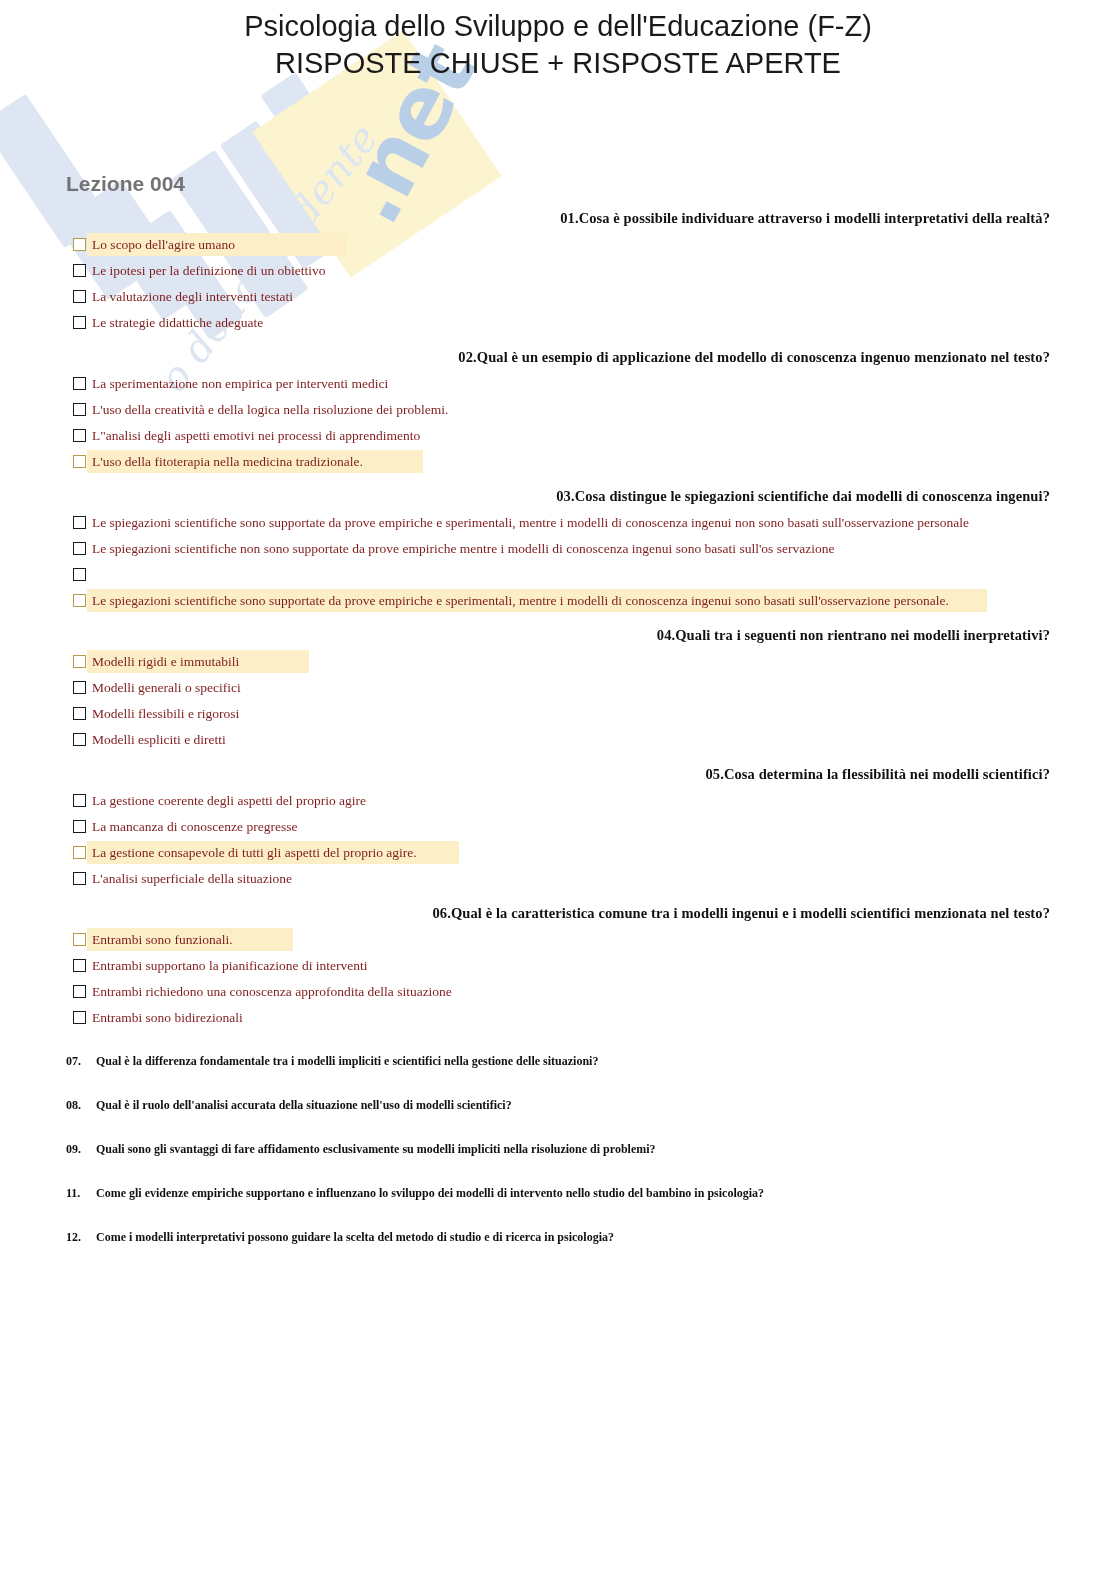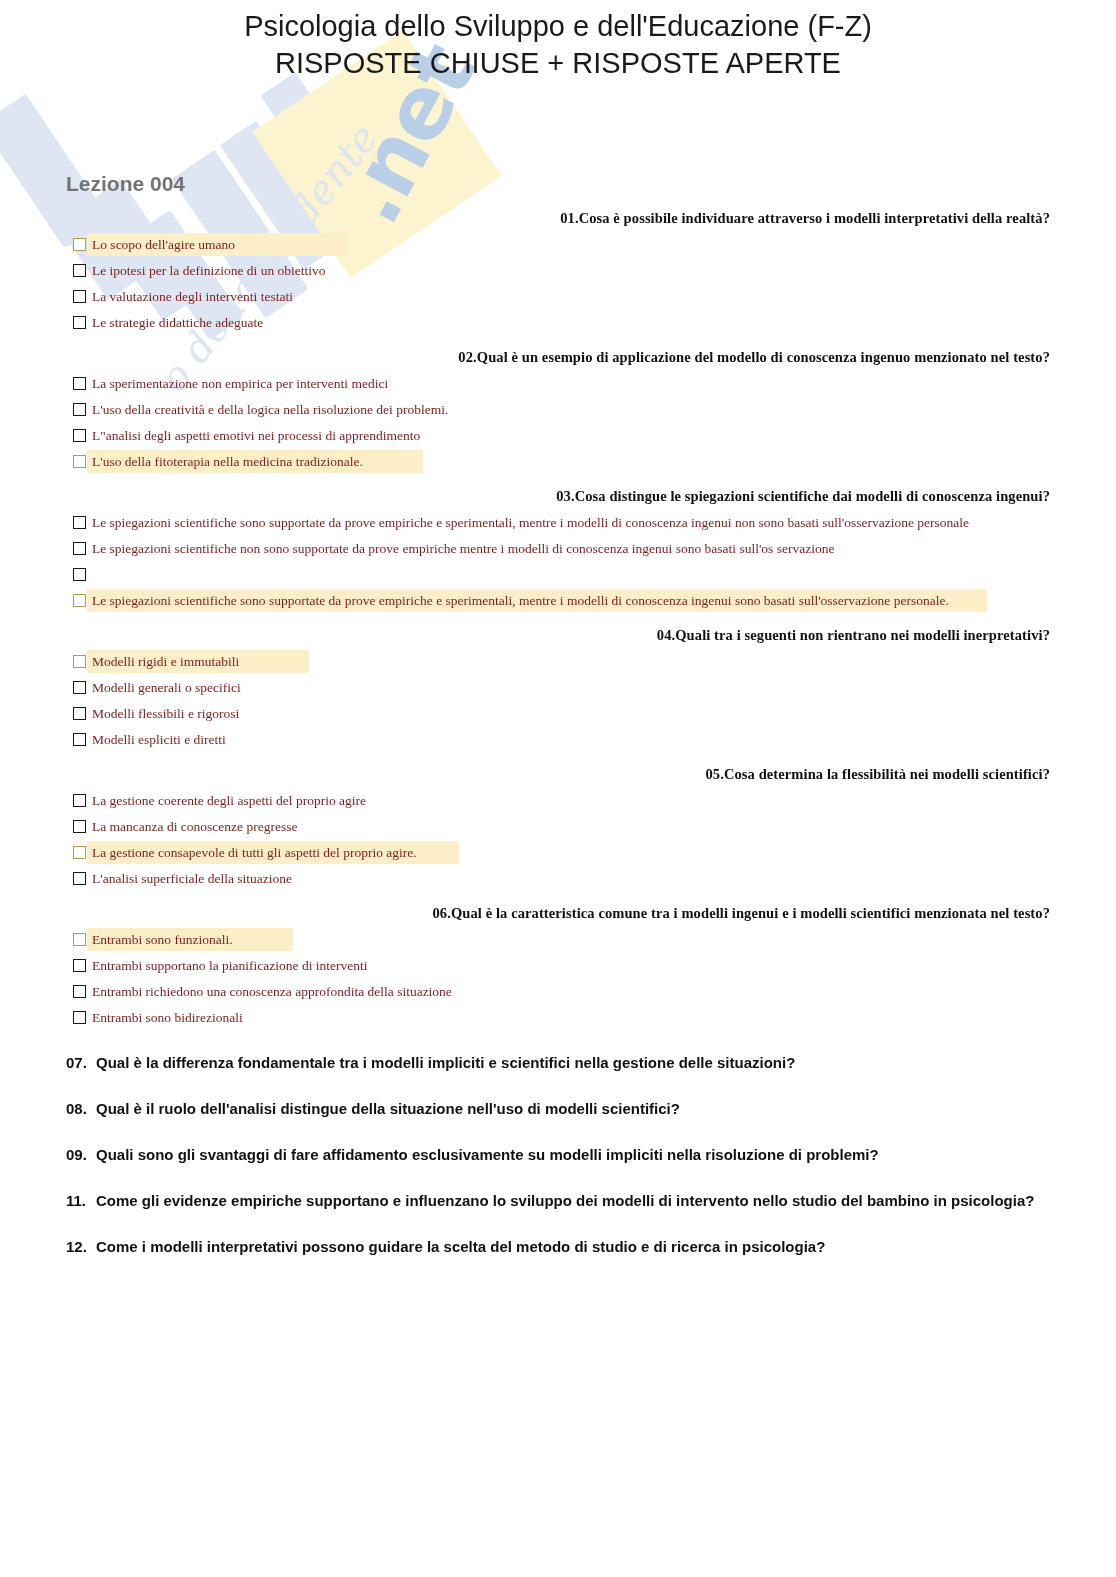--- a/index.html
+++ b/index.html
@@ -131,23 +131,23 @@
     position: absolute;
     left: 14px;
     top: -3px;
     height: 23px;
     background: #fcefc8;
     z-index: 0;
     border-radius: 1px;
   }
 
   .open-q {
-    font-family: Liberation Sans, sans-serif;
+    font-family: Liberation Serif, serif;
     font-weight: bold;
-    font-size: 15px;
+    font-size: 12px;
     color: #111;
     margin-bottom: 29px;
   }
   .open-list { margin-top: 26px; }
 </style>
 </head>
 <body>
 
 <div id="watermark">
 
@@ -294,20 +294,20 @@
           </div>
           <div class="option-row">
             <span class="cb"></span>
             <span class="otext">Entrambi sono bidirezionali</span>
           </div>
         </div>
       </div>
 
     <div id="open-questions" class="open-list">
         <div class="open-q"><span class="q-num">07.</span><span>Qual è la differenza fondamentale tra i modelli impliciti e scientifici nella gestione delle situazioni?</span></div>
-        <div class="open-q"><span class="q-num">08.</span><span>Qual è il ruolo dell'analisi distingue della situazione nell'uso di modelli scientifici?</span></div>
+        <div class="open-q"><span class="q-num">08.</span><span>Qual è il ruolo dell'analisi accurata della situazione nell'uso di modelli scientifici?</span></div>
         <div class="open-q"><span class="q-num">09.</span><span>Quali sono gli svantaggi di fare affidamento esclusivamente su modelli impliciti nella risoluzione di problemi?</span></div>
         <div class="open-q"><span class="q-num">11.</span><span>Come gli evidenze empiriche supportano e influenzano lo sviluppo dei modelli di intervento nello studio del bambino in psicologia?</span></div>
         <div class="open-q"><span class="q-num">12.</span><span>Come i modelli interpretativi possono guidare la scelta del metodo di studio e di ricerca in psicologia?</span></div>
       </div>
 
   </div>
 </div>
 
 </body></html>

